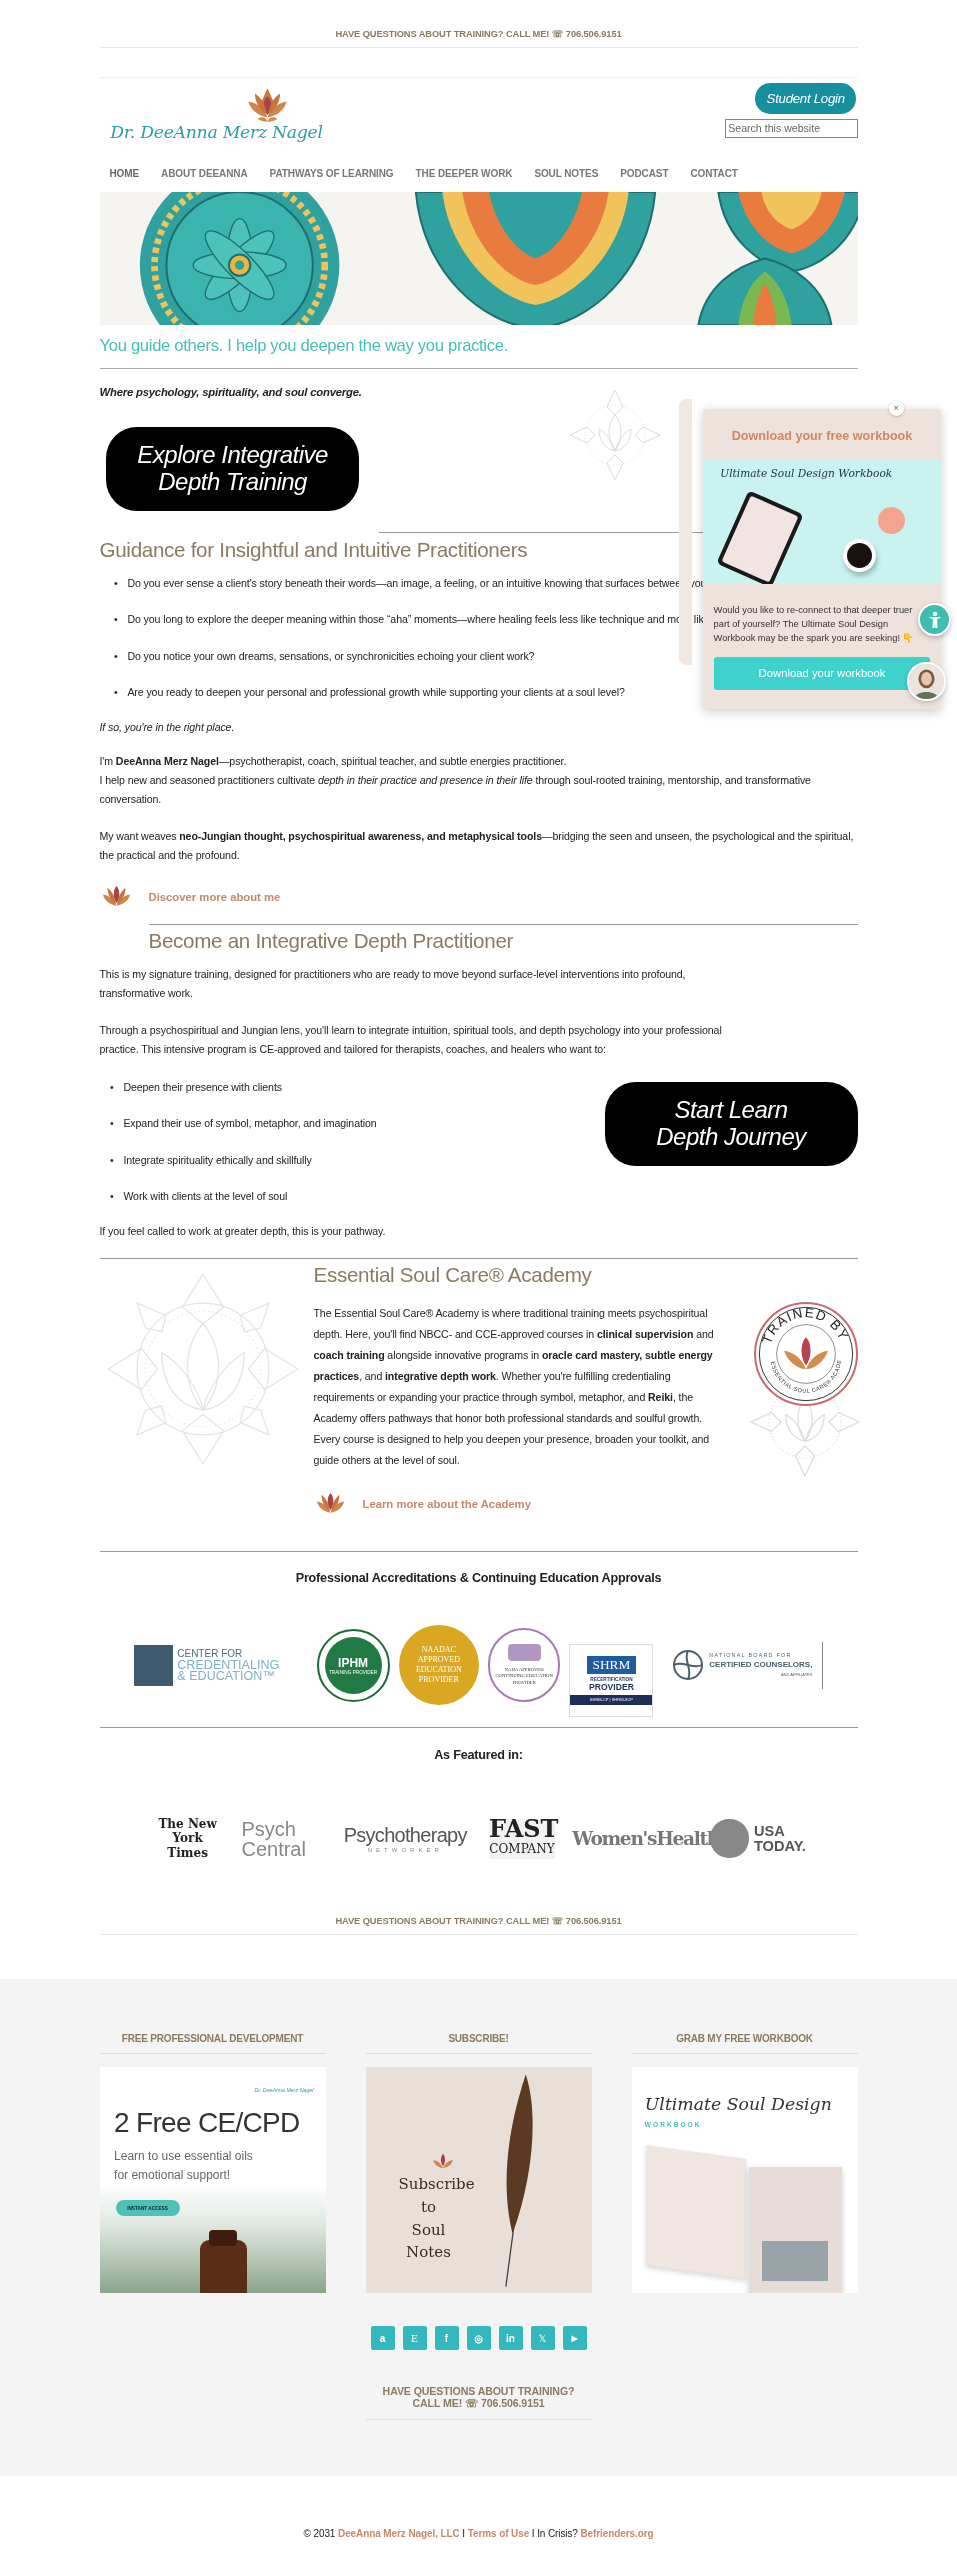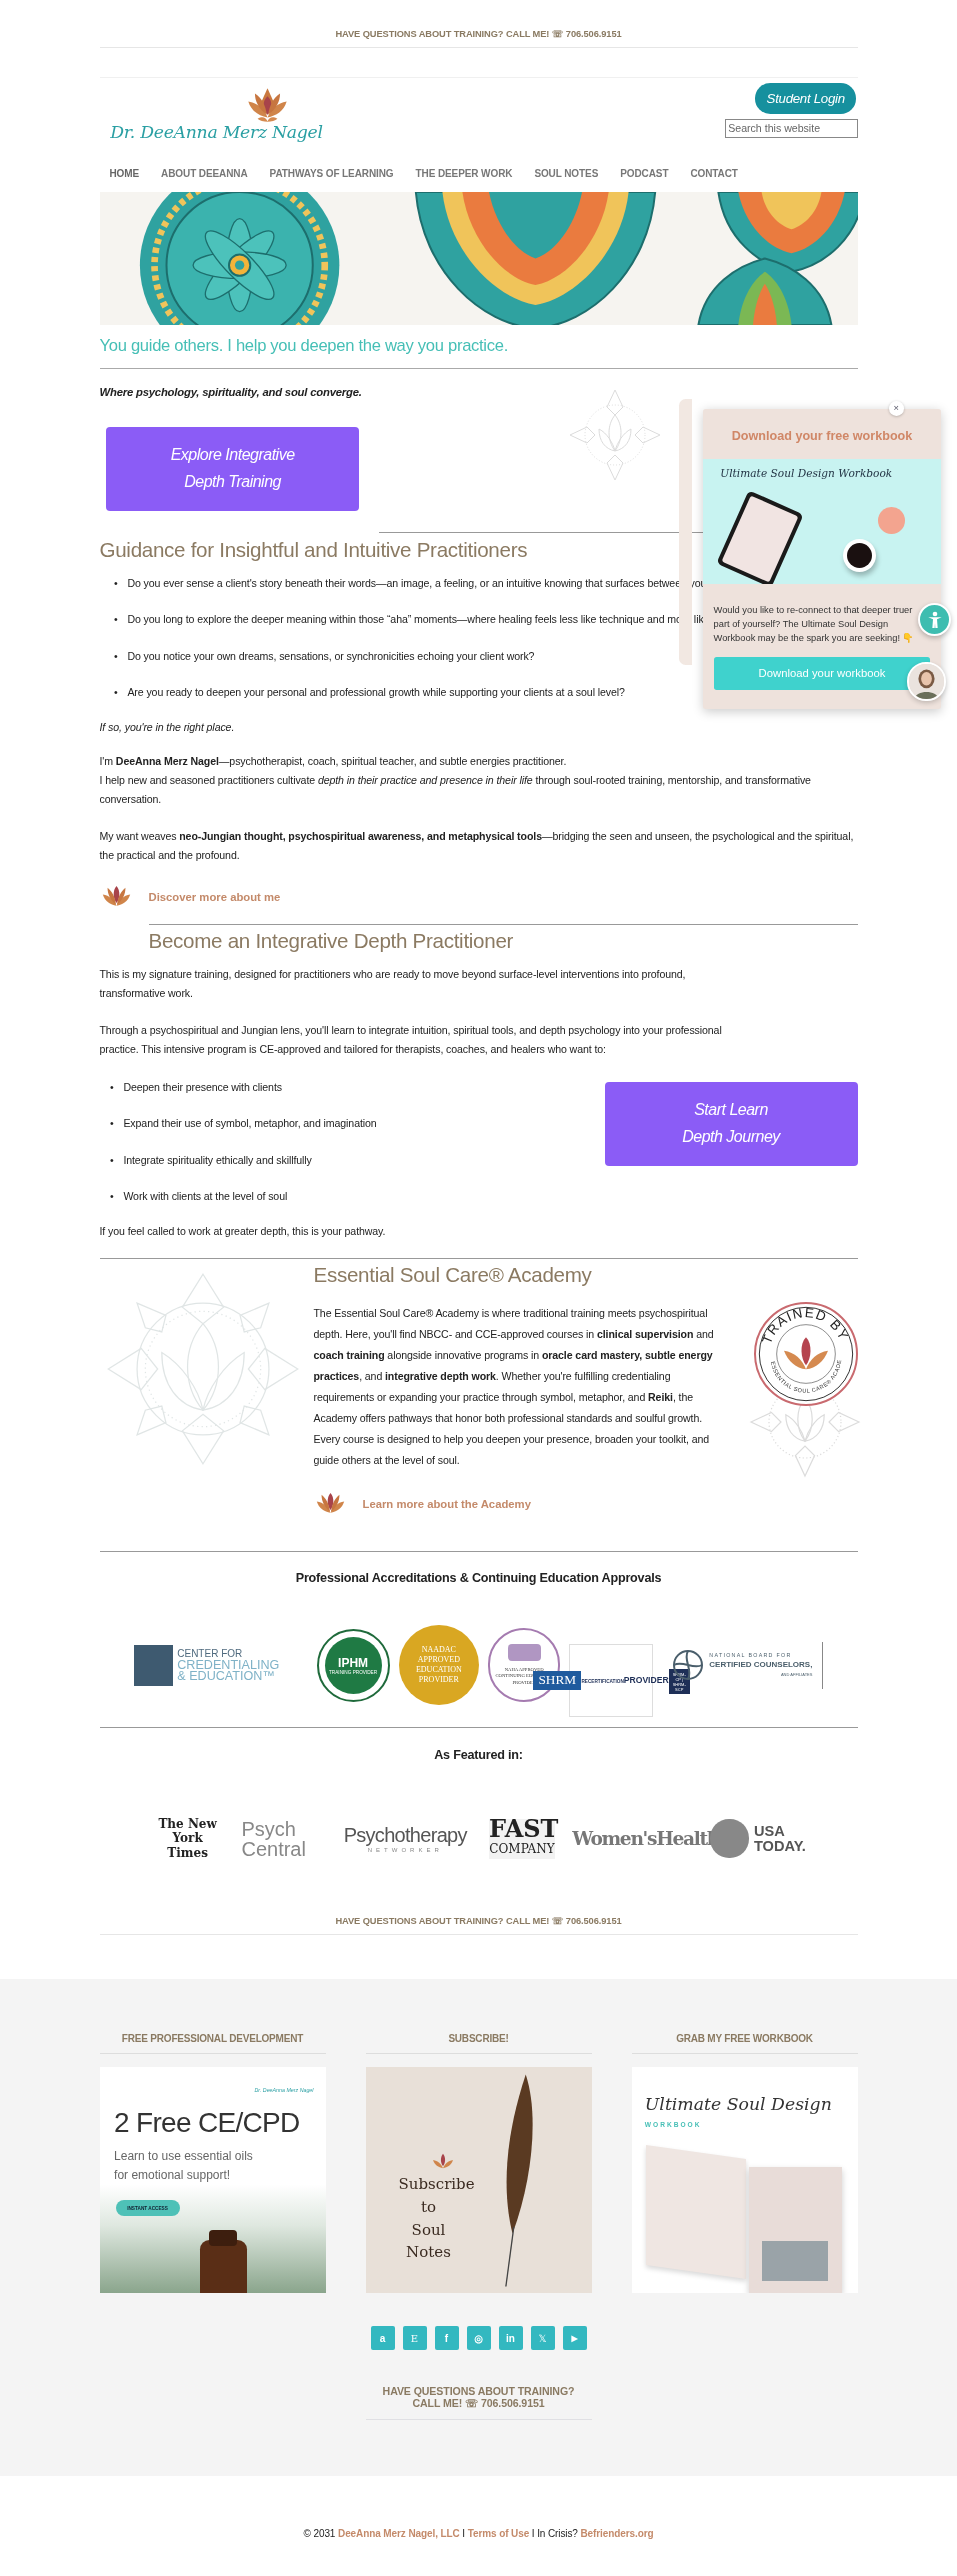--- a/index.html
+++ b/index.html
@@ -27,21 +27,21 @@
   .nav a { font-weight: bold; font-size: 10px; color: #777; letter-spacing: -0.1px; }
   .nav a.active { color: #666; }
 
   .hero { height: 133px; background: #f6f4f0; overflow: hidden; position: relative; }
   .tagline { font-size: 16.6px; color: #46bfb6; padding: 10.6px 0 12px; letter-spacing: -0.3px; }
   .rule-mid { border: 0; border-top: 1.3px solid #aaa; }
 
   
   .intro { position: relative; padding-top: 17.3px; }
   .lead { font-weight: bold; font-style: italic; font-size: 11.3px; letter-spacing: -0.2px; }
-  .cta-big { display: flex; align-items: center; justify-content: center; text-align: center; background: #8b5cf6; color: #fff; font-style: italic; font-size: 16px; line-height: 26.6px; border-radius: 4px; letter-spacing: -0.5px; }
+  .cta-big { display: flex; align-items: center; justify-content: center; text-align: center; background: #000000; color: #fff; font-style: italic; font-size: 24px; line-height: 26.6px; border-radius: 31px; letter-spacing: -0.5px; }
   .cta-explore { width: 253px; height: 84px; margin: 29px 0 0 6.6px; }
   .deco-lotus { position: absolute; opacity: 0.35; }
 
   .h2 { font-size: 20.6px; color: #8b7a62; letter-spacing: -0.3px; font-weight: normal; }
   .ruleline { border: 0; border-top: 1.3px solid #999; }
 
   ul.bul { list-style: none; margin-left: 14.6px; }
   ul.bul li { position: relative; padding-left: 13.3px; font-size: 10.6px; line-height: 19px; letter-spacing: -0.1px; }
   ul.bul li::before { content: "•"; position: absolute; left: 0; top: 0; font-size: 10.6px; }
   p.body { font-size: 10.6px; line-height: 19px; letter-spacing: -0.1px; }
@@ -288,21 +288,21 @@
       <span>APPROVED</span>
       <span>EDUCATION</span>
       <span>PROVIDER</span>
     </div>
     <div class="logo-badge" style="width:72px;height:74px;border-radius:37px;border:2.7px solid #a57bb0;background:#fff;flex-direction:column;font-family:'Liberation Serif',serif;font-size:4.7px;line-height:6.6px;color:#333;">
       <div style="width:33px;height:17.3px;background:#8f6aa8;border-radius:4px;margin-bottom:5.3px;opacity:0.7;"></div>
       <span>NAHA APPROVED</span>
       <span>CONTINUING EDUCATION</span>
       <span>PROVIDER</span>
     </div>
-    <div class="logo-badge" style="width:84px;height:73px;background:#fff;border:0.7px solid #ddd;flex-direction:row;margin-top:30px;">
+    <div class="logo-badge" style="width:84px;height:73px;background:#fff;border:0.7px solid #ddd;flex-direction:column;margin-top:30px;">
       <div style="background:#1f5b9e;color:#fff;font-family:'Liberation Serif',serif;font-size:13.3px;padding:1.3px 5.3px;">SHRM</div>
       <div style="font-size:4.7px;font-weight:bold;color:#1e2f57;margin-top:2.7px;">RECERTIFICATION</div>
       <div style="font-size:8.6px;font-weight:bold;color:#1e2f57;">PROVIDER</div>
       <div style="background:#1e2f57;color:#fff;font-size:4px;padding:2.7px 4px;margin-top:2.7px;width:100%;">SHRM-CP | SHRM-SCP</div>
     </div>
     <div class="logo-badge" style="width:160px;height:47px;gap:5.3px;border-right:0.7px solid #888;">
       <svg width="32" height="32" viewBox="0 0 48 48">
           <circle cx="24" cy="24" r="21" fill="none" stroke="#4a5e6b" stroke-width="3"></circle>
           <path d="M3 24 C16 16 32 32 45 24 M24 3 C16 16 32 32 24 45" fill="none" stroke="#4a5e6b" stroke-width="3"></path>
         </svg>

